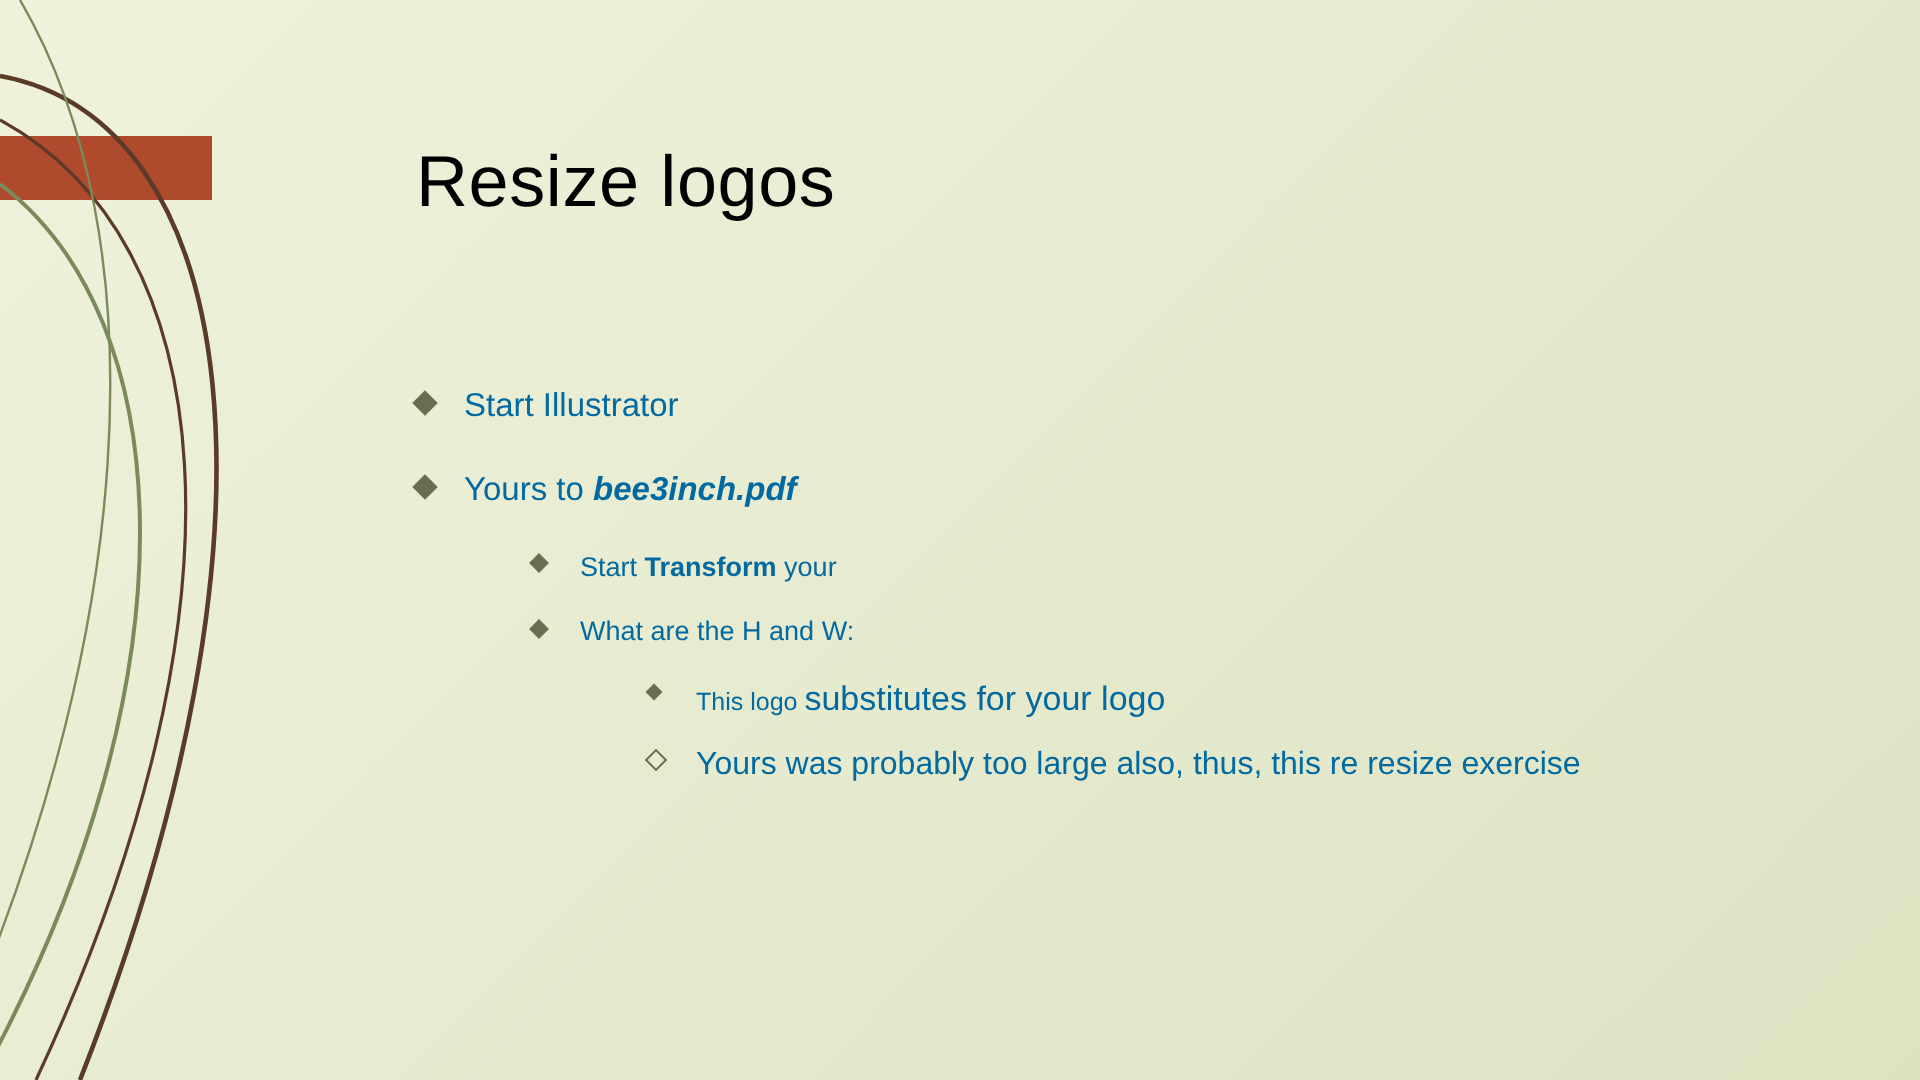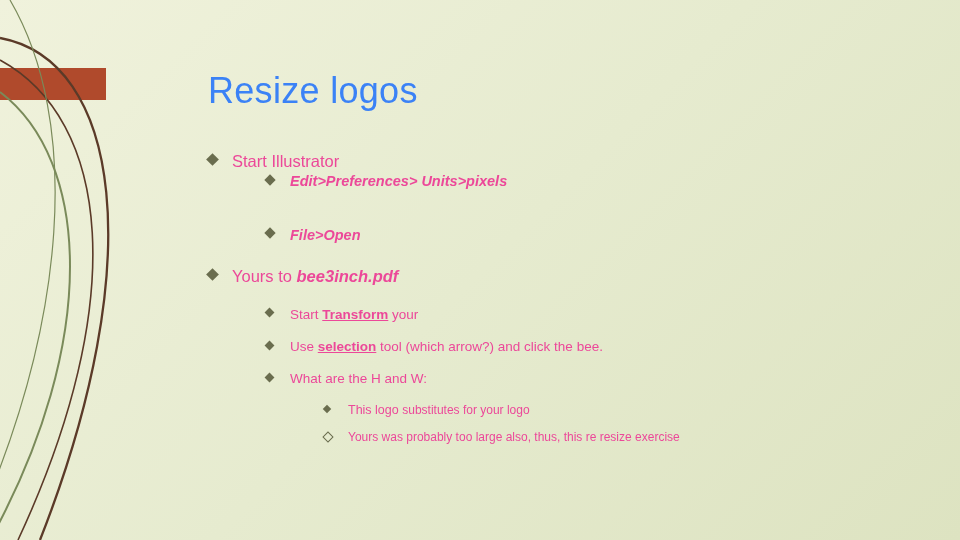--- a/index.html
+++ b/index.html
@@ -25,38 +25,38 @@
 
   
   .content {
     position: absolute;
     left: 208px;
     top: 70px;
   }
   .title {
     font-size: 36px;
     font-weight: 400;
-    color: #3b82f6;
-    margin: 0 0 38px 0;
+    color: #000000;
+    margin: 0 0 80px 0;
     letter-spacing: 0.3px;
   }
 
   ul.bullets {
     list-style: none;
     margin: 0;
     padding: 0;
   }
   ul.bullets ul.bullets {
     padding-left: 34px;
   }
 
   li.b {
     position: relative;
     padding-left: 24px;
-    color: #ec4899;
+    color: #0369a1;
     line-height: 1.35;
   }
   li.b::before {
     content: "";
     position: absolute;
     left: 0;
     top: 0.28em;
     width: 9px;
     height: 9px;
     background: #6a6d4e;
@@ -70,21 +70,21 @@
   }
 
   .lvl1 > li.b { font-size: 16.5px; margin-bottom: 20px; }
   .lvl2 > li.b { font-size: 14.5px; margin-bottom: 18px; }
   .lvl2 > li.b::before { width: 8px; height: 8px; top: 0.25em; }
   .lvl3 > li.b { font-size: 13.5px; margin-bottom: 14px; }
   .lvl3 > li.b::before { width: 7px; height: 7px; top: 0.28em; }
   .lvl4 > li.b { font-size: 12.5px; margin-bottom: 10px; }
   .lvl4 > li.b::before { width: 6px; height: 6px; top: 0.30em; }
 
-  .bold   { font-weight: 700; text-decoration: underline; }
+  .bold   { font-weight: 700; }
   .b-italic { font-weight: 700; font-style: italic; }
 
   .gap-after { margin-bottom: 34px !important; }
 </style>
 </head>
 <body>
 
 <svg class="deco" viewBox="0 0 260 540" preserveAspectRatio="none">
   <rect x="0" y="68" width="106" height="32" fill="#b04a2c"></rect>
   <path d="M 0 38 C 120 60, 150 260, 40 540" stroke="#5b3a28" stroke-width="2.3" fill="none"></path>
@@ -95,49 +95,38 @@
 
 <div class="content">
 
   <h1 class="title">Resize logos</h1>
 
   <ul class="bullets lvl1">
 
     <li class="b">
       <span>Start Illustrator</span>
 
-      <ul class="bullets lvl2">
-        <li class="b gap-after">
-          <span class="b-italic">Edit&gt;Preferences&gt; Units&gt;pixels</span>
-        </li>
-        <li class="b">
-          <span class="b-italic">File&gt;Open</span>
-        </li>
-      </ul>
     </li>
 
     <li class="b">
       <span>Yours to </span><span class="b-italic">bee3inch.pdf</span>
 
       <ul class="bullets lvl3" style="margin-top:18px;">
         <li class="b">
           <span>Start </span><span class="bold">Transform</span><span> your</span>
         </li>
         <li class="b">
-          <span>Use </span><span class="bold">selection</span><span> tool  (which arrow?) and click the bee.</span>
-        </li>
-        <li class="b">
           <span>What are the H and W:</span>
 
           <ul class="bullets lvl4" style="margin-top:14px;">
             <li class="b">
-              <span>This  logo </span><span style="font-size:12px;">substitutes for your logo</span>
+              <span>This  logo </span><span style="font-size:17px;">substitutes for your logo</span>
             </li>
             <li class="b hollow">
-              <span style="font-size:12px;">Yours was probably too large also, thus, this  re resize exercise</span>
+              <span style="font-size:16px;">Yours was probably too large also, thus, this  re resize exercise</span>
             </li>
           </ul>
         </li>
       </ul>
     </li>
 
   </ul>
 </div>
 
 </body></html>

